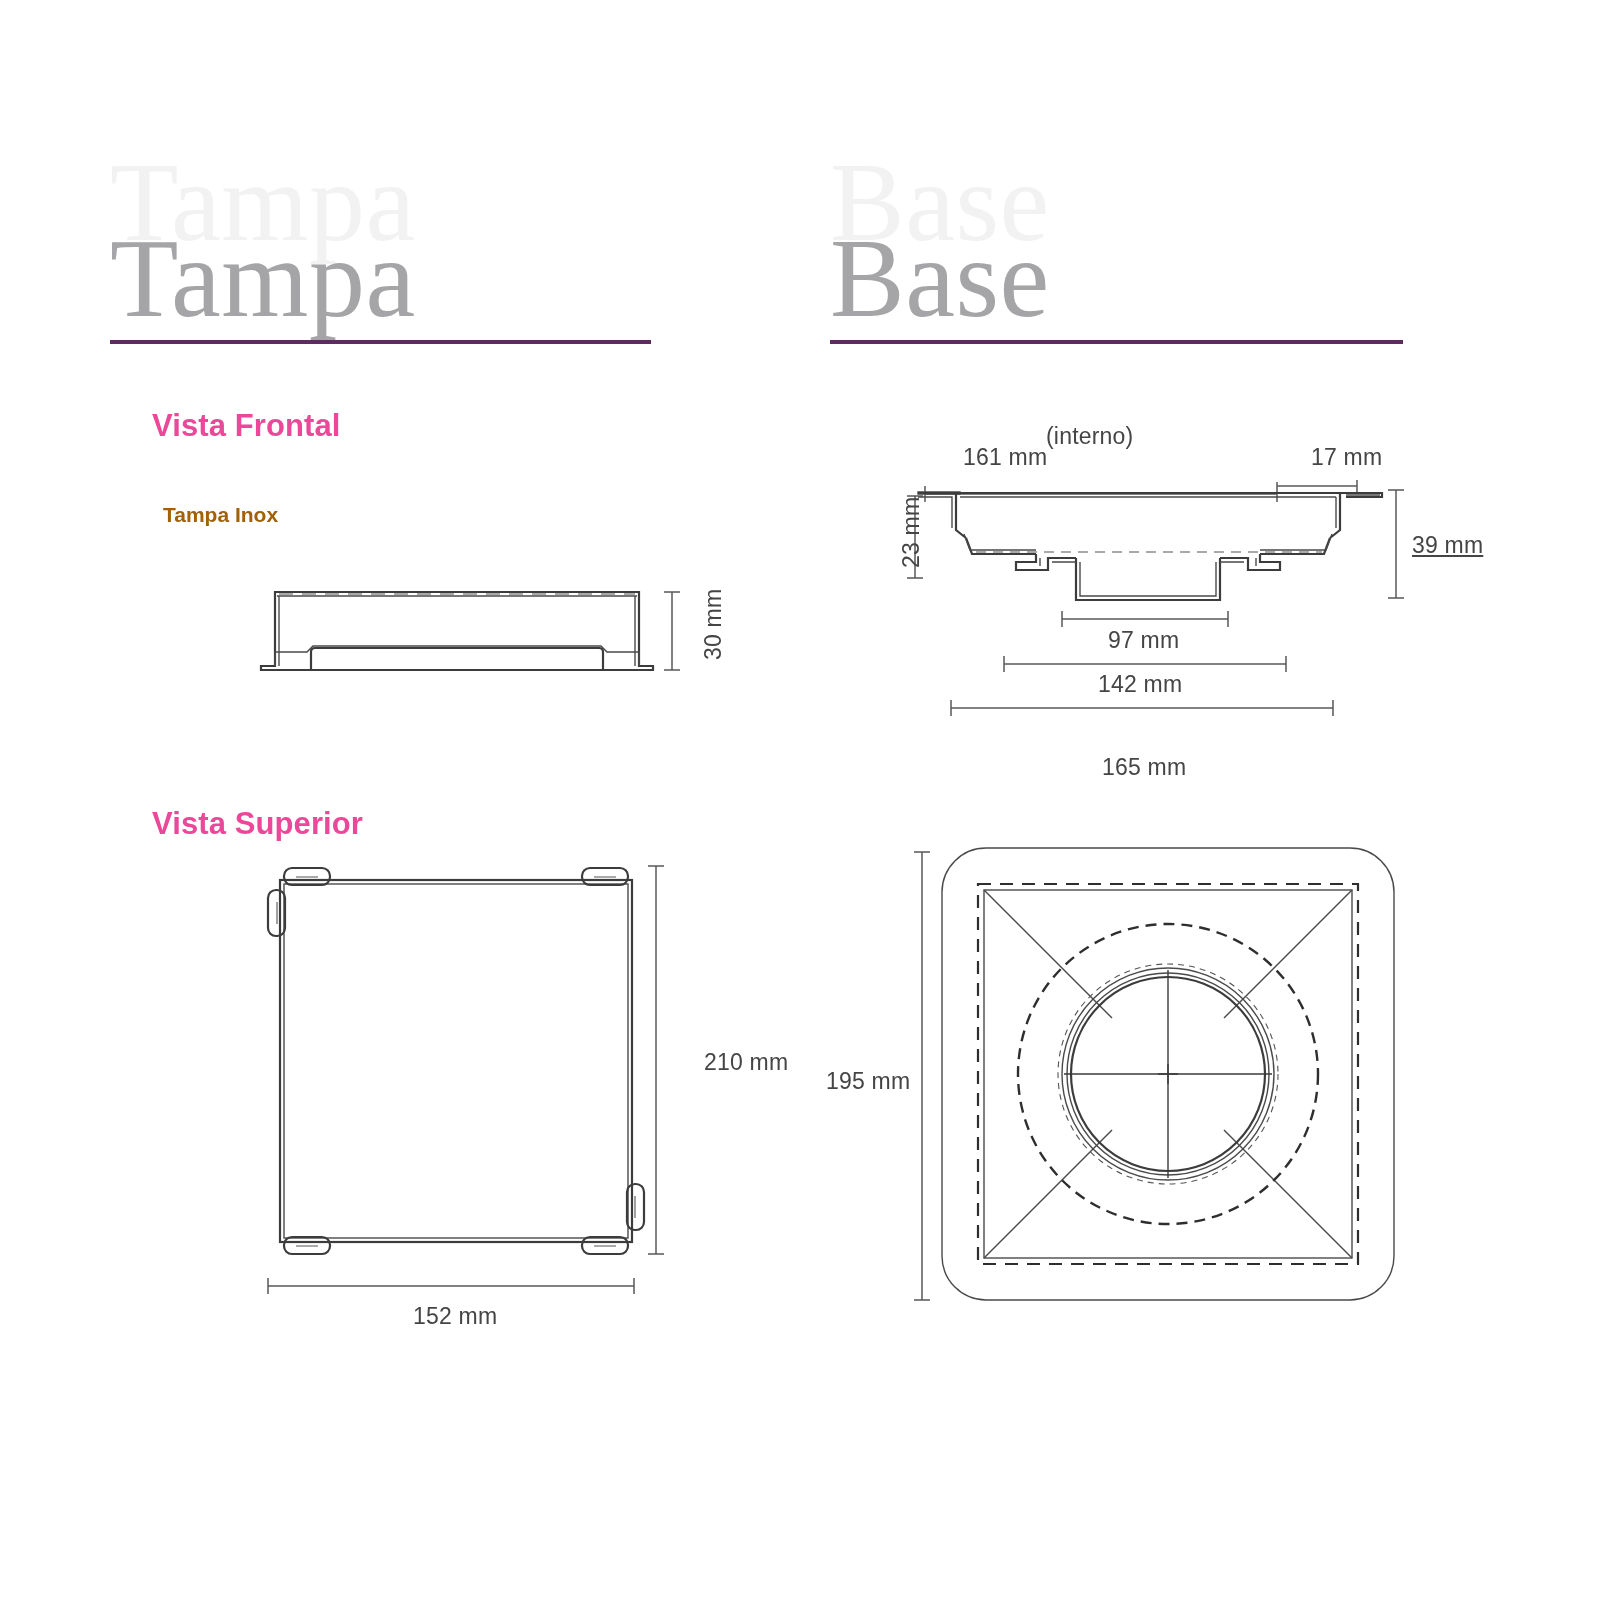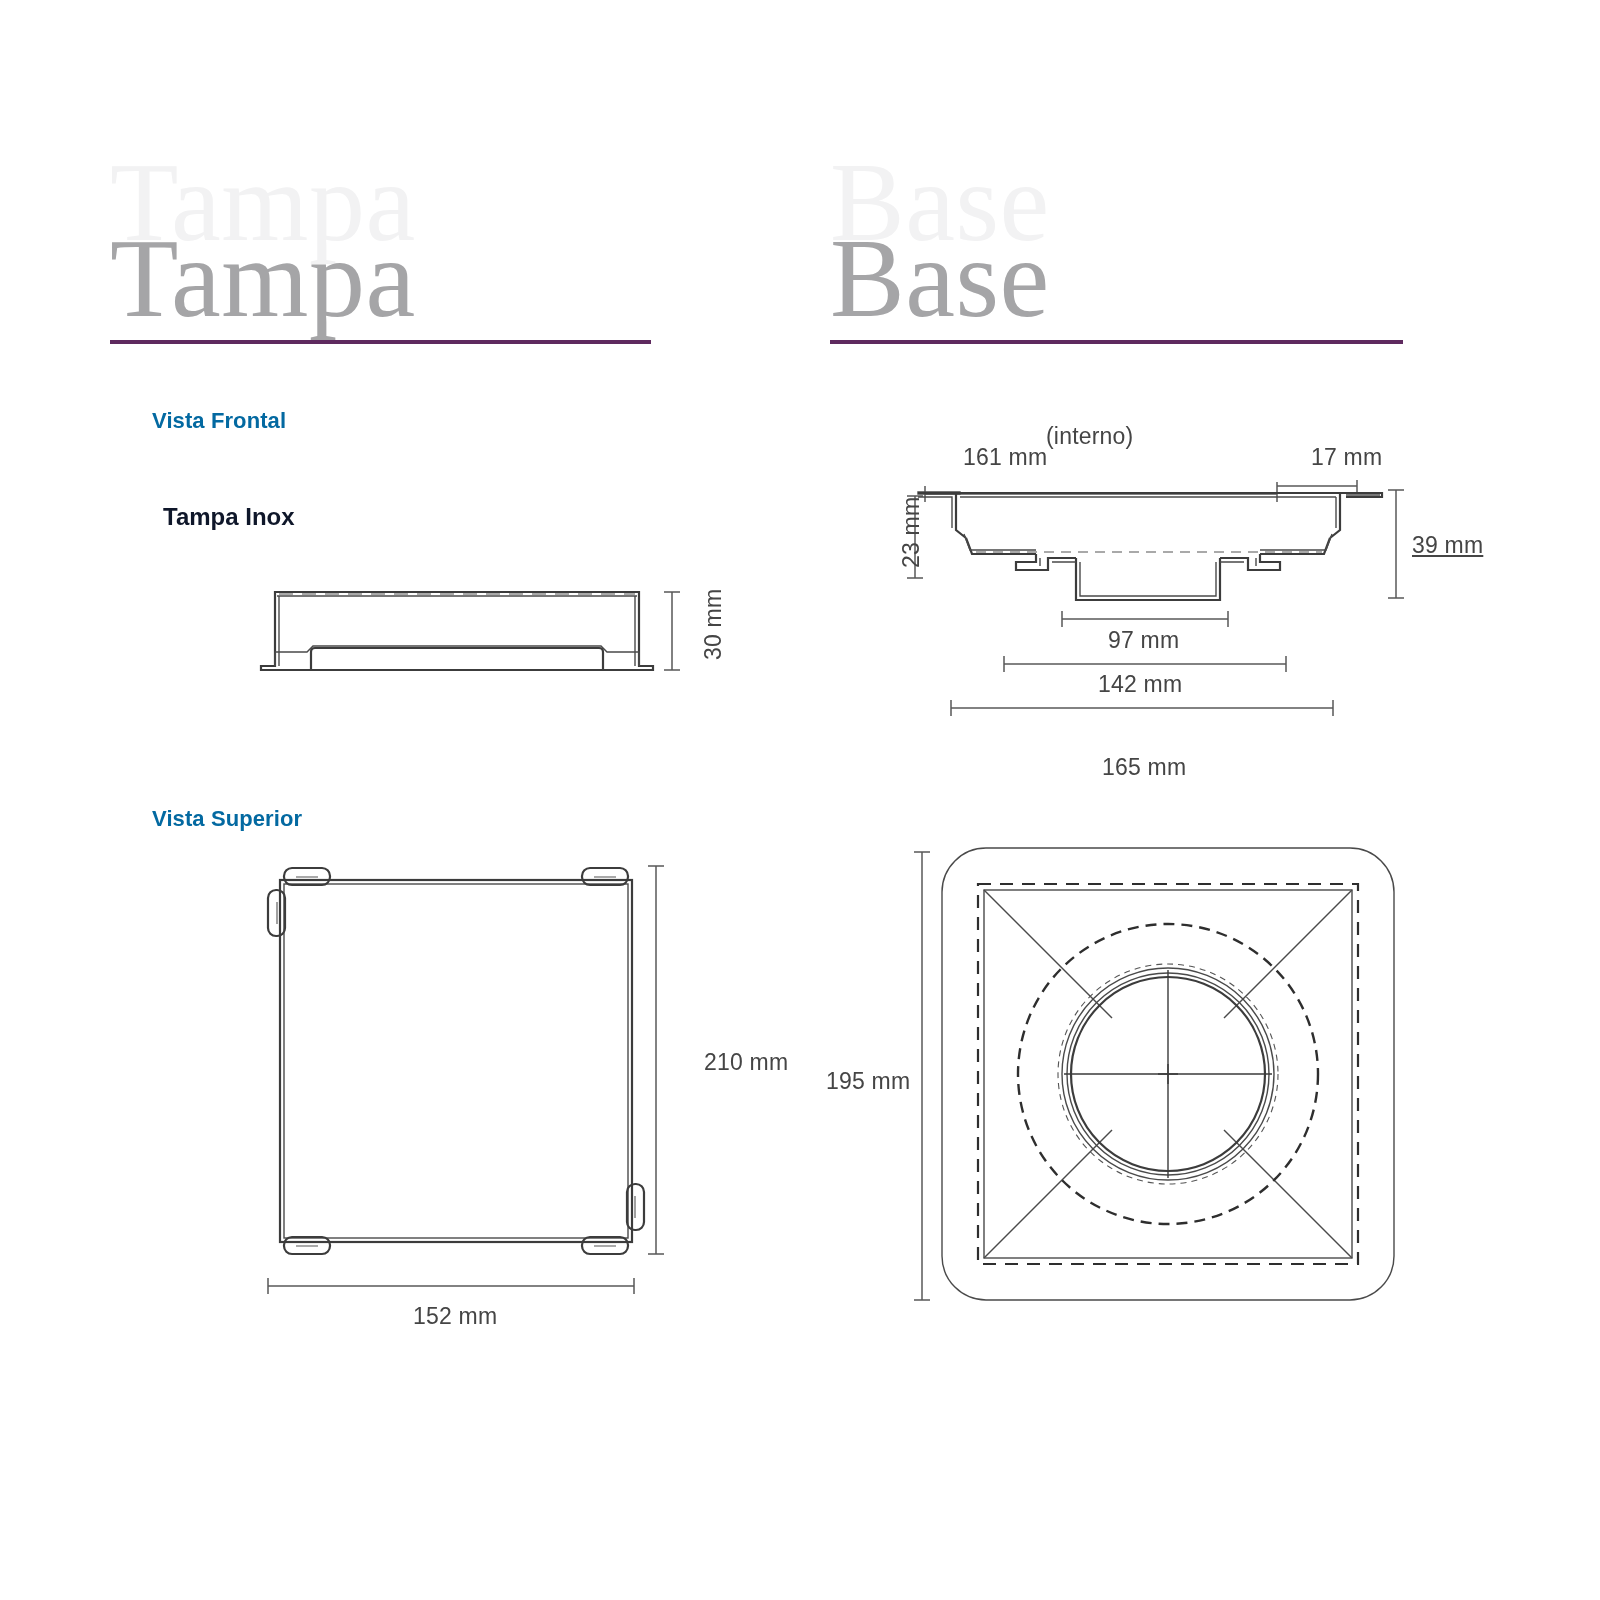--- a/index.html
+++ b/index.html
@@ -50,31 +50,31 @@
   .section-head .rule {
     position: absolute;
     left: 0;
     height: 4px;
     background: #5e2a5f;
   }
 
   
   .view-label {
     position: absolute;
-    font-size: 22px;
+    font-size: 31px;
     font-weight: bold;
-    color: #0369a1;
+    color: #ec4899;
     white-space: nowrap;
     letter-spacing: 0.1px;
   }
   .part-label {
     position: absolute;
-    font-size: 24px;
+    font-size: 21px;
     font-weight: bold;
-    color: #0f172a;
+    color: #a16207;
     white-space: nowrap;
   }
 
   
   .dim {
     position: absolute;
     font-size: 23px;
     color: #454545;
     white-space: nowrap;
     letter-spacing: 0.2px;

